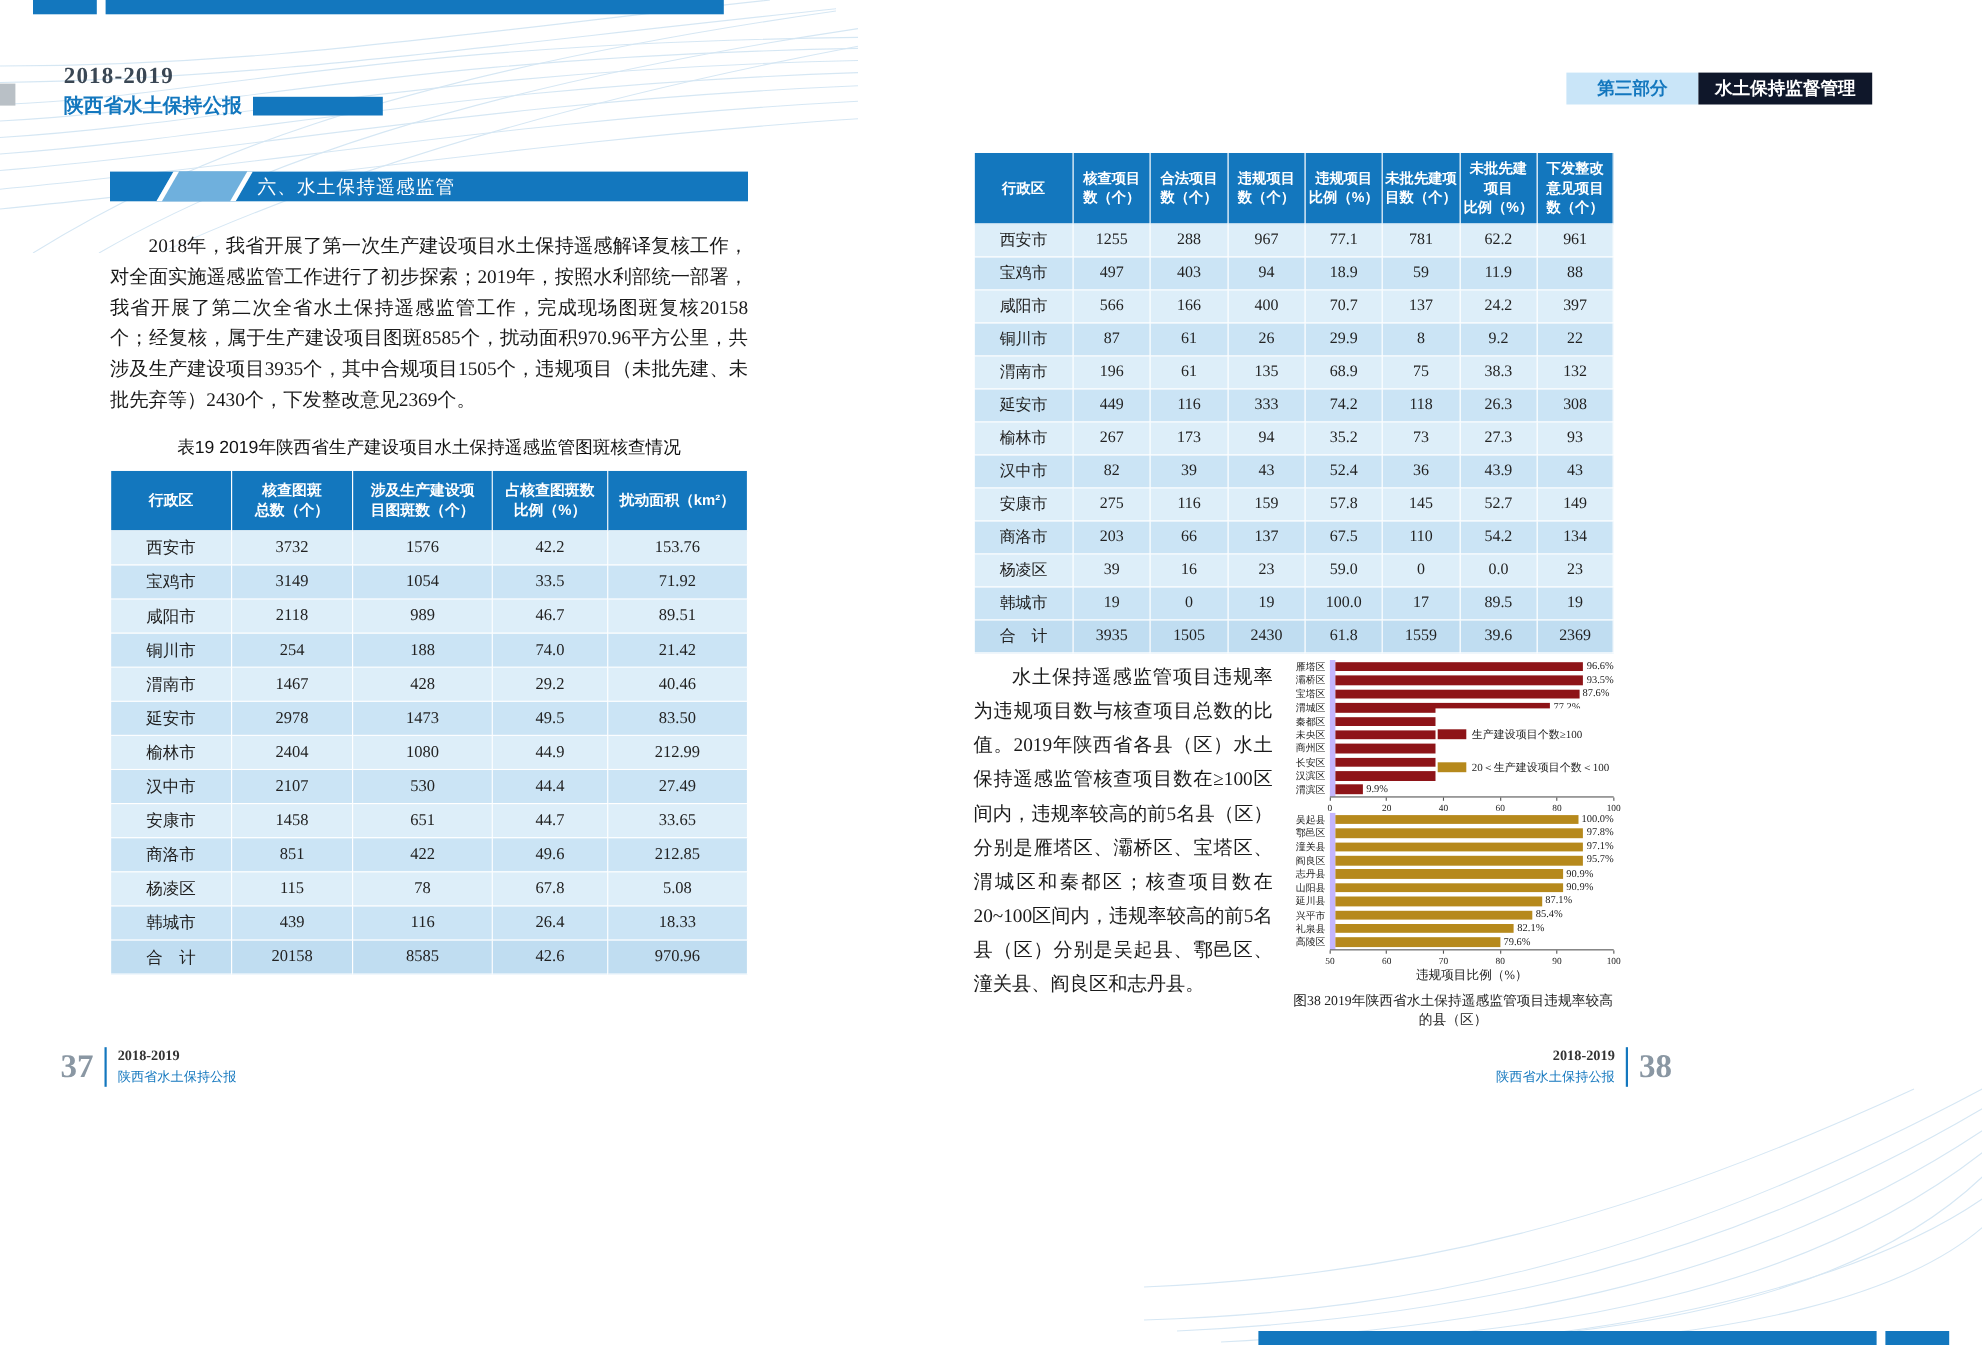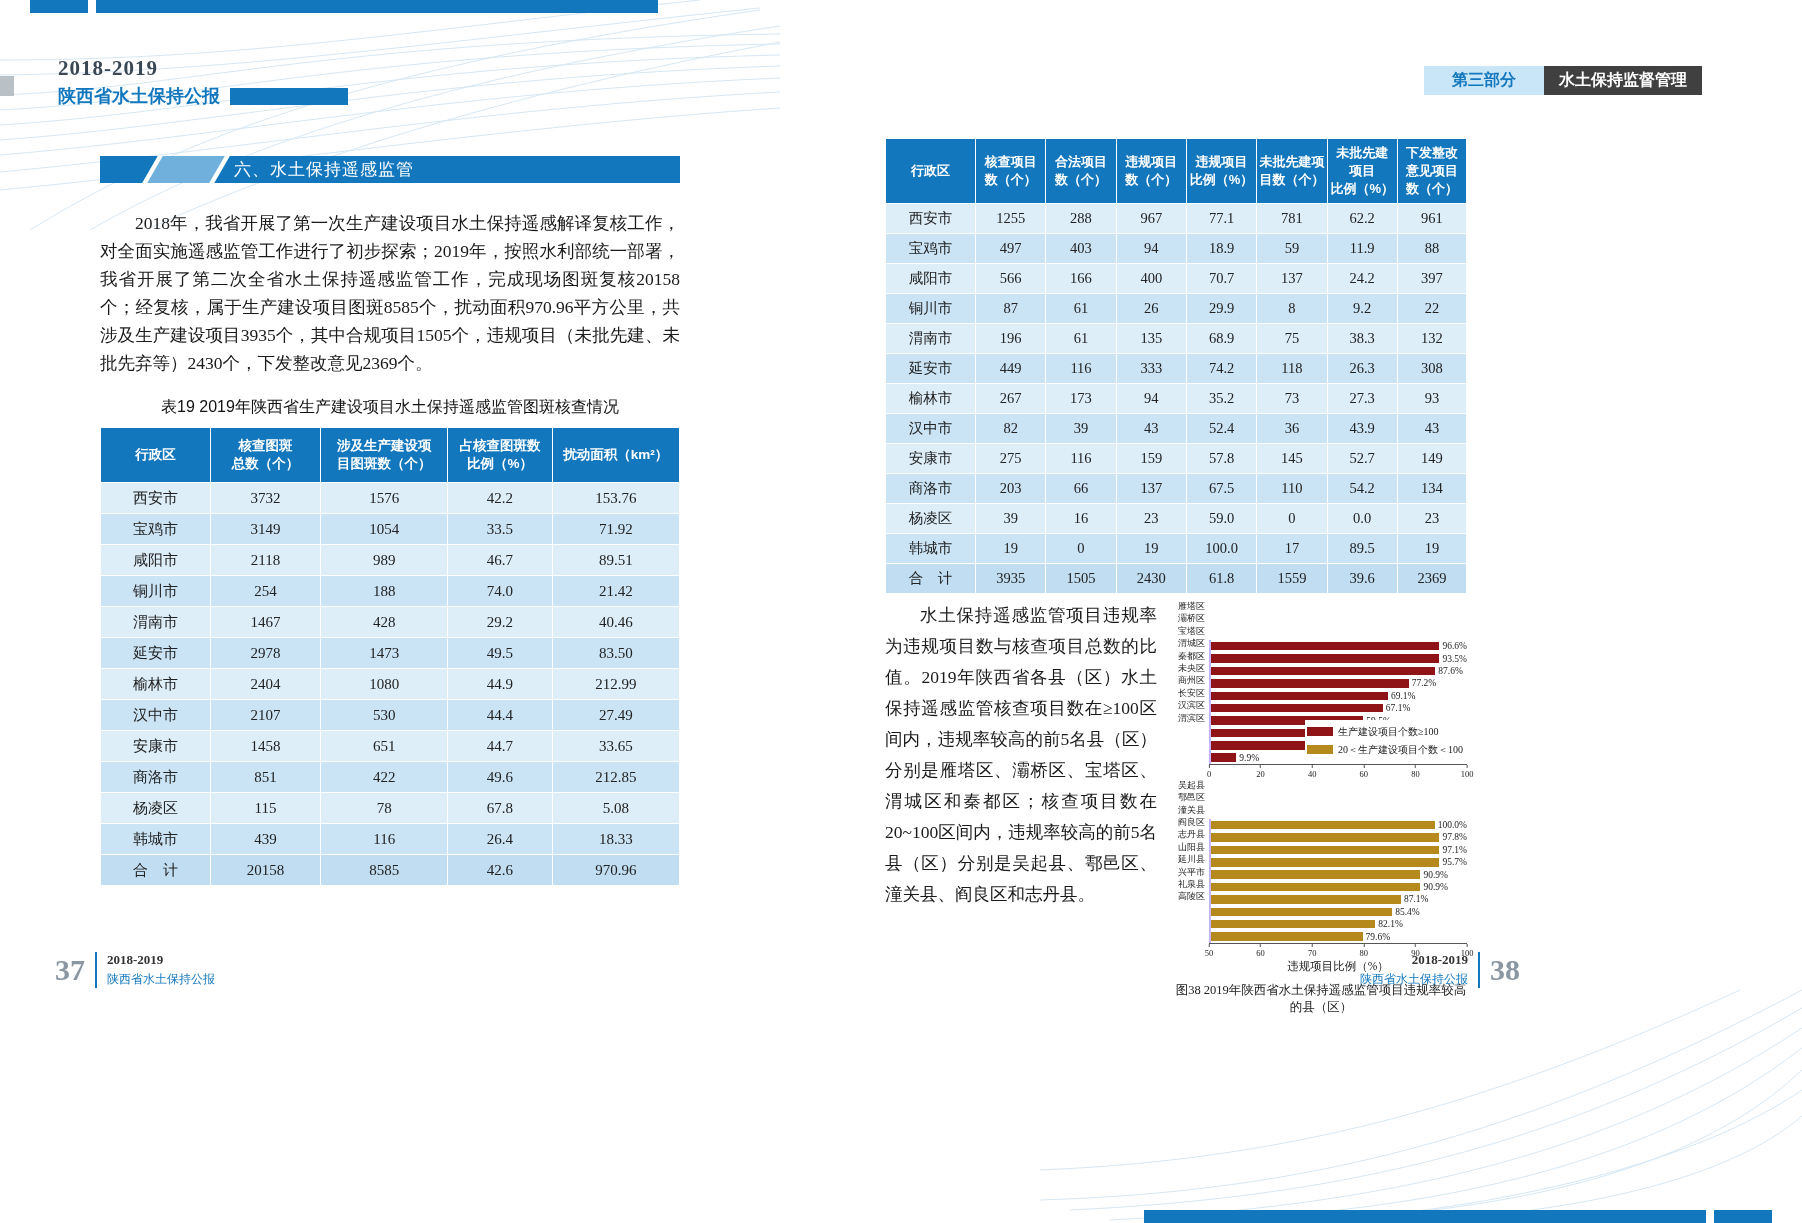--- a/index.html
+++ b/index.html
@@ -12,21 +12,21 @@
   
   .hdrL{position:absolute;left:58px;top:56px;}
   .hdrL .yr{font-family:"Liberation Serif",serif;font-weight:bold;font-size:21px;color:#3a4754;letter-spacing:1px;}
   .hdrL .trow{display:flex;align-items:center;gap:10px;margin-top:3px;}
   .hdrL .ttl{font-family:"Liberation Sans",sans-serif;font-weight:bold;font-size:18px;color:#1377be;}
   .hdrL .rect{width:118px;height:17px;background:#1377be;}
   
   .hdrR{position:absolute;top:66px;right:100px;display:flex;font-family:"Liberation Sans",sans-serif;
         font-size:16px;font-weight:bold;}
   .chip1{background:#c9e5f8;color:#1377be;padding:4px 28px;}
-  .chip2{background:#404040;color:#ffffff;padding:4px 15px;}
+  .chip2{background:#0f172a;color:#ffffff;padding:4px 15px;}
   
   .colL{position:absolute;left:100px;top:156px;width:580px;}
   .colR{position:absolute;left:885px;top:138px;width:582px;}
   
   .banner{position:relative;height:27px;background:#1377be;overflow:visible;}
   .banner .lt{position:absolute;left:50px;top:0;width:62px;height:27px;background:#6fb0dd;
               border-left:5px solid #fff;border-right:5px solid #fff;transform:skewX(-30deg);}
   .banner .btitle{position:absolute;left:134px;top:0;line-height:27px;color:#fff;
               font-family:"Liberation Sans",sans-serif;font-weight:normal;font-size:17px;letter-spacing:1px;}
   
@@ -51,31 +51,31 @@
   tr.total td{background:#c0ddf1;}
   
   .rbottom{display:flex;margin-top:6px;}
   .chartcol{width:302px;margin-left:8px;}
   
   .hchart{position:relative;}
   .hc-body{display:flex;}
   .hc-labels{width:44px;}
   .hc-label{height:12.4px;line-height:12.4px;text-align:right;padding-right:4px;font-size:9px;color:#222;
             font-family:"Liberation Serif",serif;white-space:nowrap;}
-  .hc-plot{flex:1;border-left:2px solid #c4b5fd;margin-top:40px;}
+  .hc-plot{flex:1;border-left:5px solid #c4b5fd;}
   .hc-brow{height:12.4px;display:flex;align-items:center;}
   .hc-bar{height:8.5px;}
   .hc-val{font-size:9.5px;color:#222;margin-left:3px;white-space:nowrap;font-family:"Liberation Serif",serif;}
   .hc-axis{margin-left:44px;border-top:1px solid #555;position:relative;height:14px;}
   .hc-tick{position:absolute;top:0;transform:translateX(-50%);font-size:8.5px;color:#222;text-align:center;
            font-family:"Liberation Serif",serif;}
   .hc-tick i{display:block;width:1px;height:3px;background:#555;margin:0 auto 1px auto;}
   .hc-xlabel{margin-left:44px;text-align:center;font-size:11.5px;color:#222;margin-top:1px;}
   .legend{position:absolute;right:2px;bottom:17px;background:#fff;padding:1px 2px;}
-  .lg-row{display:flex;align-items:center;margin:4px 0;}
+  .lg-row{display:flex;align-items:center;margin:16px 0;}
   .lg-sw{width:26px;height:9px;margin-right:5px;flex:0 0 auto;}
   .lg-tx{font-size:10px;color:#222;white-space:nowrap;}
   .fig-caption{margin-top:8px;text-align:center;font-size:12.5px;color:#222;margin-left:10px;}
   
   .footL{position:absolute;left:55px;top:952px;display:flex;align-items:center;}
   .footR{position:absolute;right:282px;top:952px;display:flex;align-items:center;}
   .pn{font-family:"Liberation Serif",serif;font-weight:bold;font-size:30px;color:#8a97a3;}
   .fdiv{width:2px;height:36px;background:#1377be;margin:0 10px;}
   .ftext .fy{font-family:"Liberation Serif",serif;font-weight:bold;font-size:13px;color:#333;}
   .ftext .ft{font-family:"Liberation Sans",sans-serif;font-size:12px;color:#1377be;margin-top:3px;}

